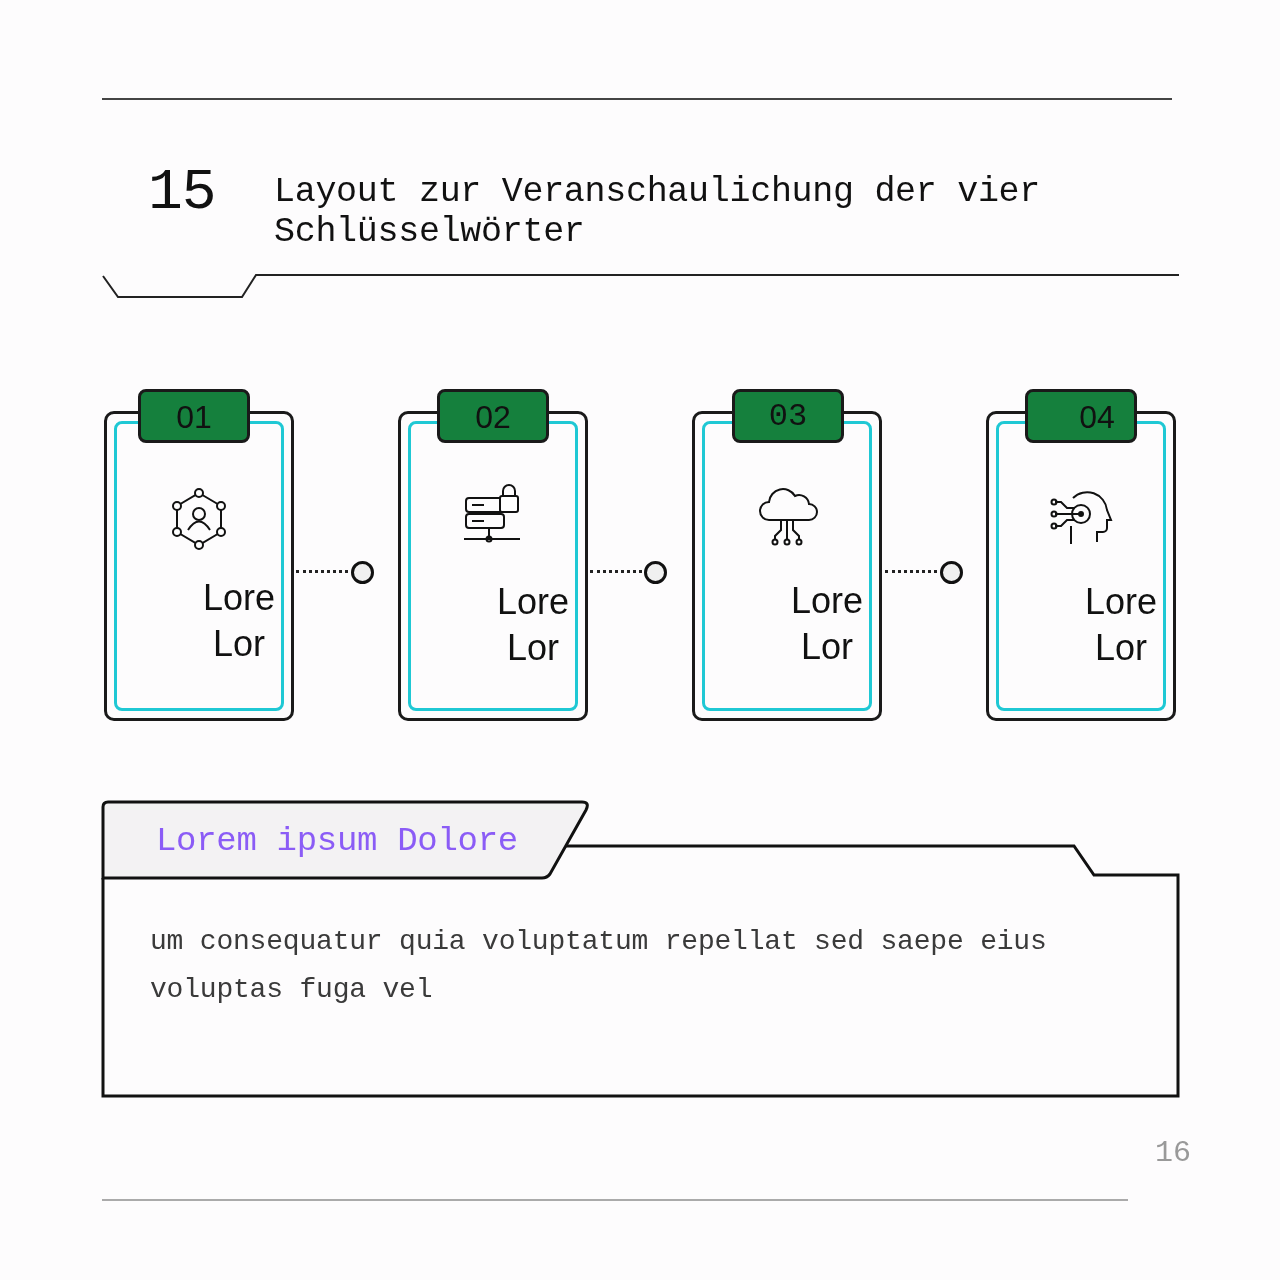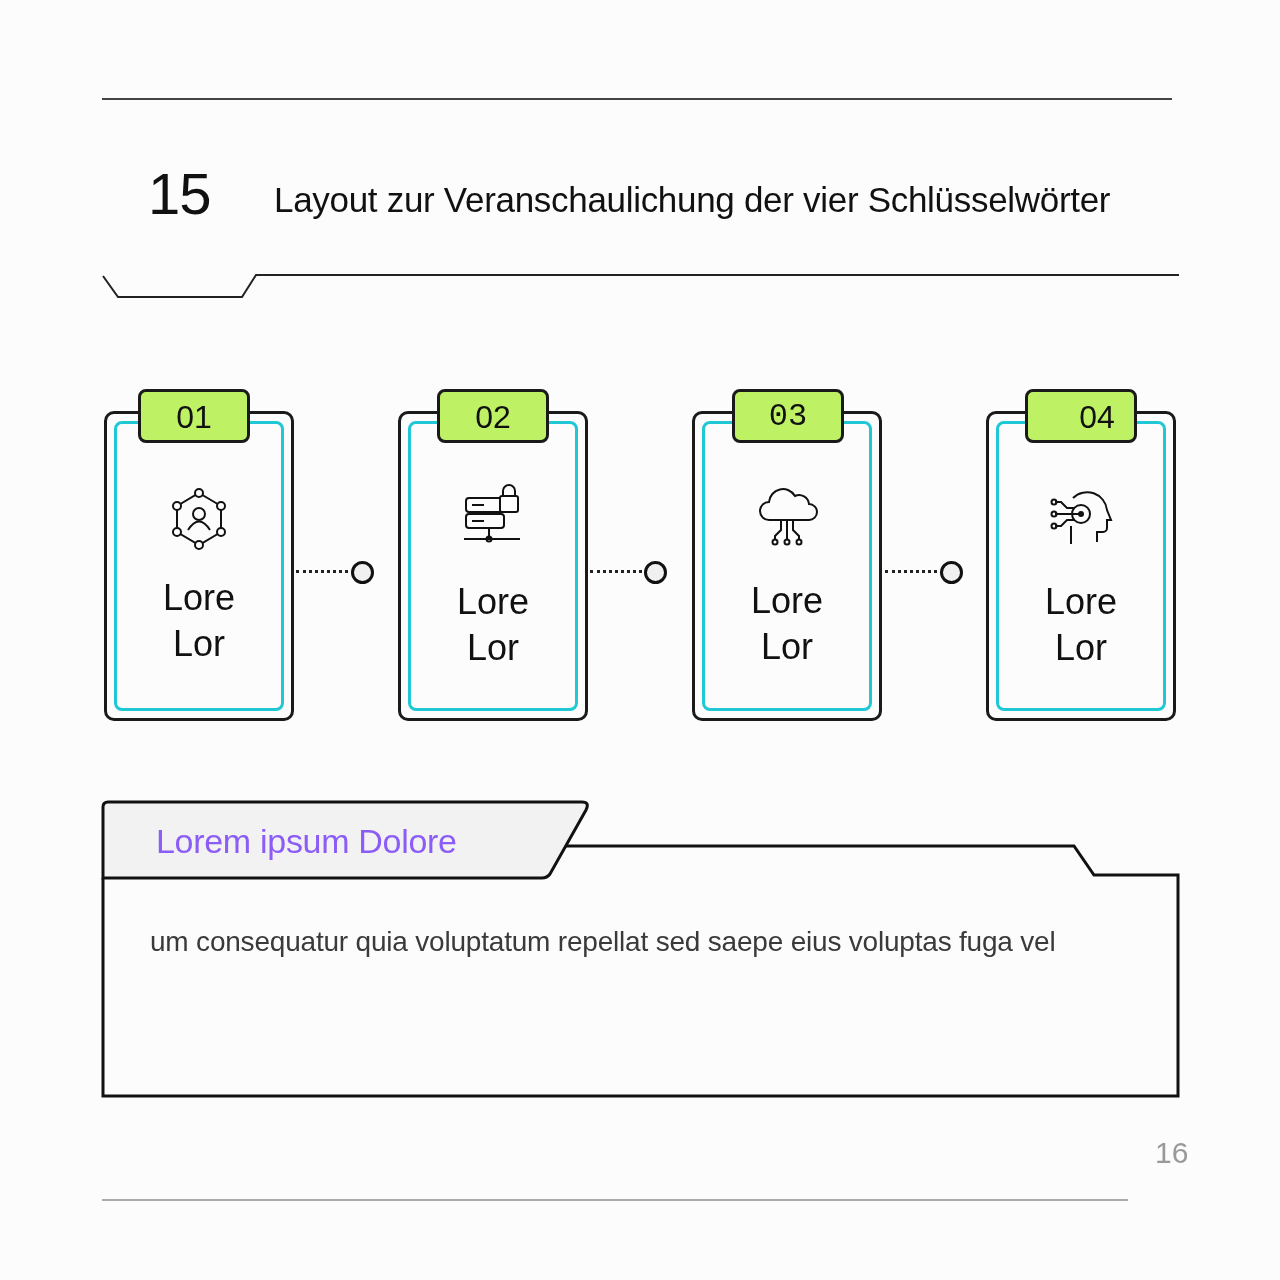--- a/index.html
+++ b/index.html
@@ -1,31 +1,31 @@
 <!DOCTYPE html>
 <html><head>
 <meta charset="utf-8">
 <style>
   html, body { margin:0; padding:0; }
   body { width:1280px; height:1280px; background:#fdfcfd; position:relative; overflow:hidden;
          font-family:"Liberation Sans", sans-serif; color:#111; }
-  .abs { position:absolute; }
+  .abs { position:absolute;font-family:Liberation Mono, monospace; }
   .top-rule { left:102px; top:98px; width:1070px; height:2px; background:#444; }
   .num { left:148px; top:160px; font-size:58px; color:#111; letter-spacing:-1px; }
-  .title { left:274px; top:172px; font-size:35px; color:#111; letter-spacing:-0.3px;margin-top:8px; }
+  .title { left:274px; top:172px; font-size:35px; color:#111; letter-spacing:-0.3px; }
   svg.lines { position:absolute; left:0; top:0; }
   .card { position:absolute; top:411px; width:190px; height:310px; box-sizing:border-box;
           border:3px solid #1a1a1a; border-radius:10px; background:#fdfcfd; }
   .card-inner { position:absolute; left:7px; top:7px; right:7px; bottom:7px;
           border:3px solid #1fc8d4; border-radius:8px; }
   .tab { position:absolute; top:389px; width:112px; height:54px; box-sizing:border-box;
-         border:3px solid #1a1a1a; border-radius:8px; background:#bef264;
+         border:3px solid #1a1a1a; border-radius:8px; background:#15803d;
          font-size:32px; text-align:center; line-height:50px; color:#111; }
   .card-icon { position:absolute; width:64px; height:64px; }
-  .card-label { position:absolute; width:190px; text-align:center; font-size:36px; line-height:46px; color:#111; }
+  .card-label { position:absolute; width:190px; text-align:center; font-size:36px; line-height:46px; color:#111;padding-left:40px; }
   .conn-dots { position:absolute; top:570px; height:0; border-top:3px dotted #222; width:52px; }
   .conn-circle { position:absolute; top:561px; width:17px; height:17px; border:3px solid #111;
                  border-radius:50%; background:#f0f0f0; }
   .sec-title { left:156px; top:822px; font-size:34px; color:#8b5cf6; letter-spacing:-0.3px; }
   .body-text { left:150px; top:918px; width:1000px; font-size:28px; line-height:48px; color:#3a3a3a; letter-spacing:-0.2px; }
   .bottom-rule { left:102px; top:1199px; width:1026px; height:2px; background:#aaa; }
   .page-no { left:1155px; top:1136px; font-size:30px; color:#999; }
 </style>
 </head>
 <body>

